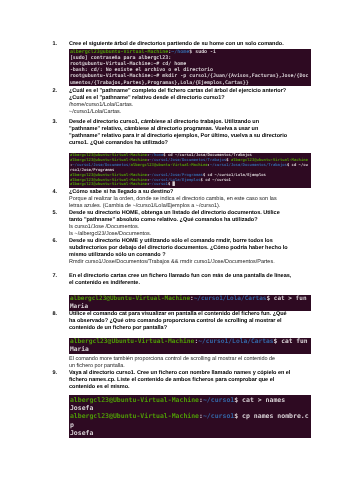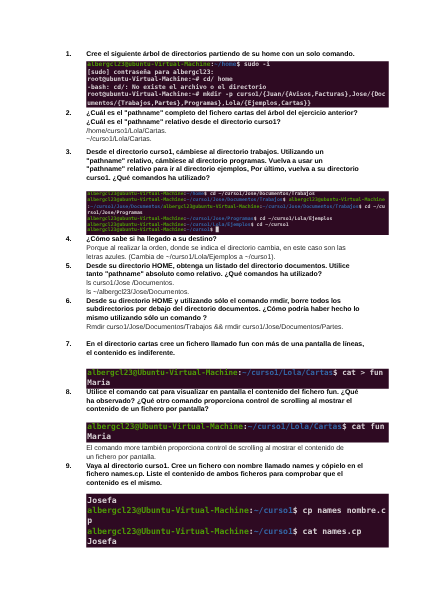--- a/index.html
+++ b/index.html
@@ -98,18 +98,18 @@
       <div><span class="w">Maria</span></div>
     </div>
   <div class="arow" style="top:356.1px">
     <div class="ans">El comando more también proporciona control de scrolling al mostrar el contenido de un fichero por pantalla.</div>
   </div>
   <div class="qnum" style="top:370.2px">9.</div>
   <div class="row" style="top:370.2px">
     <div class="qtext">Vaya al directorio curso1. Cree un fichero con nombre llamado names y cópielo en el fichero names.cp. Liste el contenido de ambos ficheros para comprobar que el contenido es el mismo.</div>
   </div>
   <div class="term" style="top:395.3px;font-size:6.5px;line-height:8.34px;width:242.0px;">
+      <div><span class="g">albergcl23@Ubuntu-Virtual-Machine</span><span class="w">:</span><span class="b">~/curso1</span><span class="w">$ cat &gt; names</span></div>
       <div><span class="w">Josefa</span></div>
       <div><span class="g">albergcl23@Ubuntu-Virtual-Machine</span><span class="w">:</span><span class="b">~/curso1</span><span class="w">$ cp names nombre.cp</span></div>
-      <div><span class="g">albergcl23@Ubuntu-Virtual-Machine</span><span class="w">:</span><span class="b">~/curso1</span><span class="w">$ cat names.cp</span></div>
       <div><span class="w">Josefa</span></div>
     </div>
 </div>
 
 </body></html>

